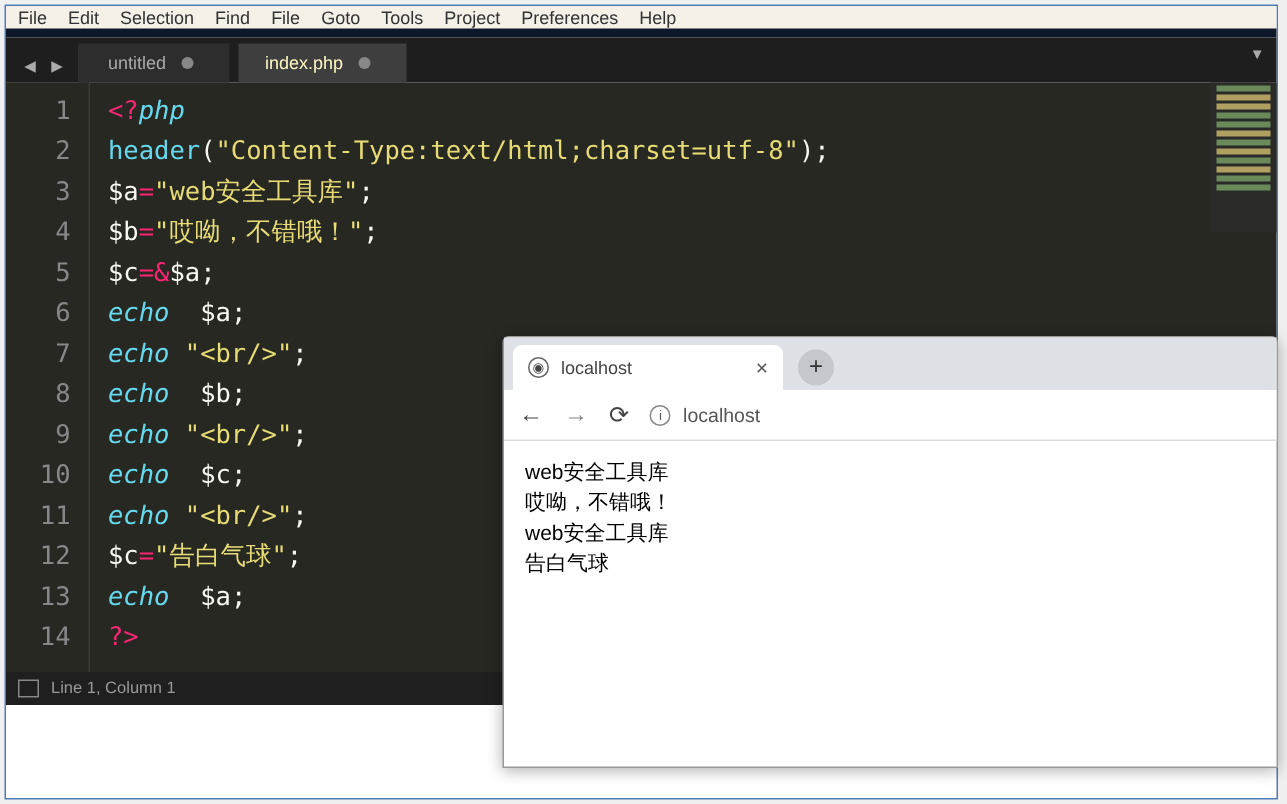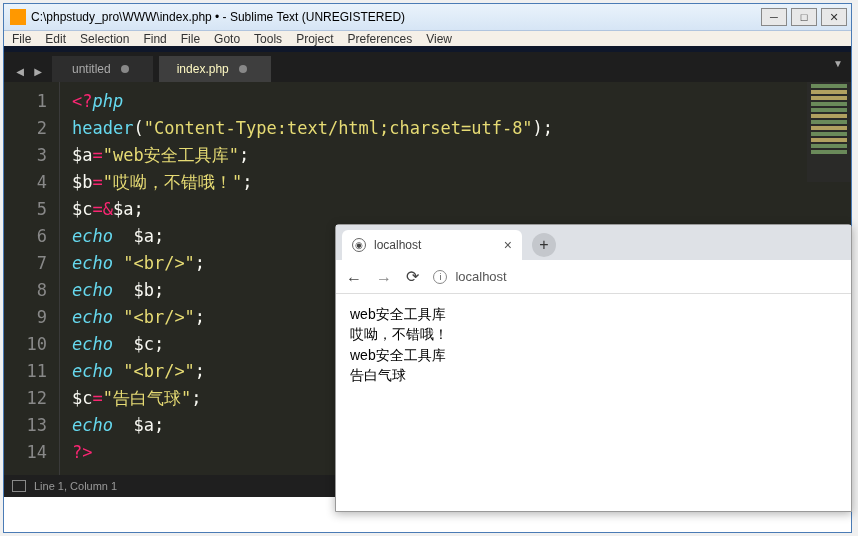--- a/index.html
+++ b/index.html
@@ -62,41 +62,32 @@
 .nav-btn.active { color: #444; }
 .addr-field { display: flex; align-items: center; gap: 8px; font-size: 13px; color: #555; }
 .addr-icon { width: 14px; height: 14px; border: 1px solid #888; border-radius: 50%; display: flex; align-items: center; justify-content: center; font-size: 9px; }
 .browser-content { padding: 10px 14px; font-size: 14px; color: #000; line-height: 1.45; font-family: Arial, sans-serif; }
 .browser-content div { }
 </style>
 </head>
 <body>
 
 <div class="window">
-  <div class="titlebar">
-    <div class="titlebar-icon"></div>
-    <div class="titlebar-text">C:\phpstudy_pro\WWW\index.php • - Sublime Text (UNREGISTERED)</div>
-    <div class="titlebar-btns">
-      <div class="tbtn">─</div>
-      <div class="tbtn">□</div>
-      <div class="tbtn">✕</div>
-    </div>
-  </div>
 
   <div class="menubar" id="menubar">
       <span class="menu-item">File</span>
       <span class="menu-item">Edit</span>
       <span class="menu-item">Selection</span>
       <span class="menu-item">Find</span>
       <span class="menu-item">File</span>
       <span class="menu-item">Goto</span>
       <span class="menu-item">Tools</span>
       <span class="menu-item">Project</span>
       <span class="menu-item">Preferences</span>
-      <span class="menu-item">View</span>
+      <span class="menu-item">Help</span>
     </div>
 
   <div class="tabbar">
     <div class="tab-nav">
       <div class="tab-nav-btn">◀</div>
       <div class="tab-nav-btn">▶</div>
     </div>
     <div id="tabs-container" style="display:flex;">
         <div class="tab inactive">
           <span>untitled</span>

